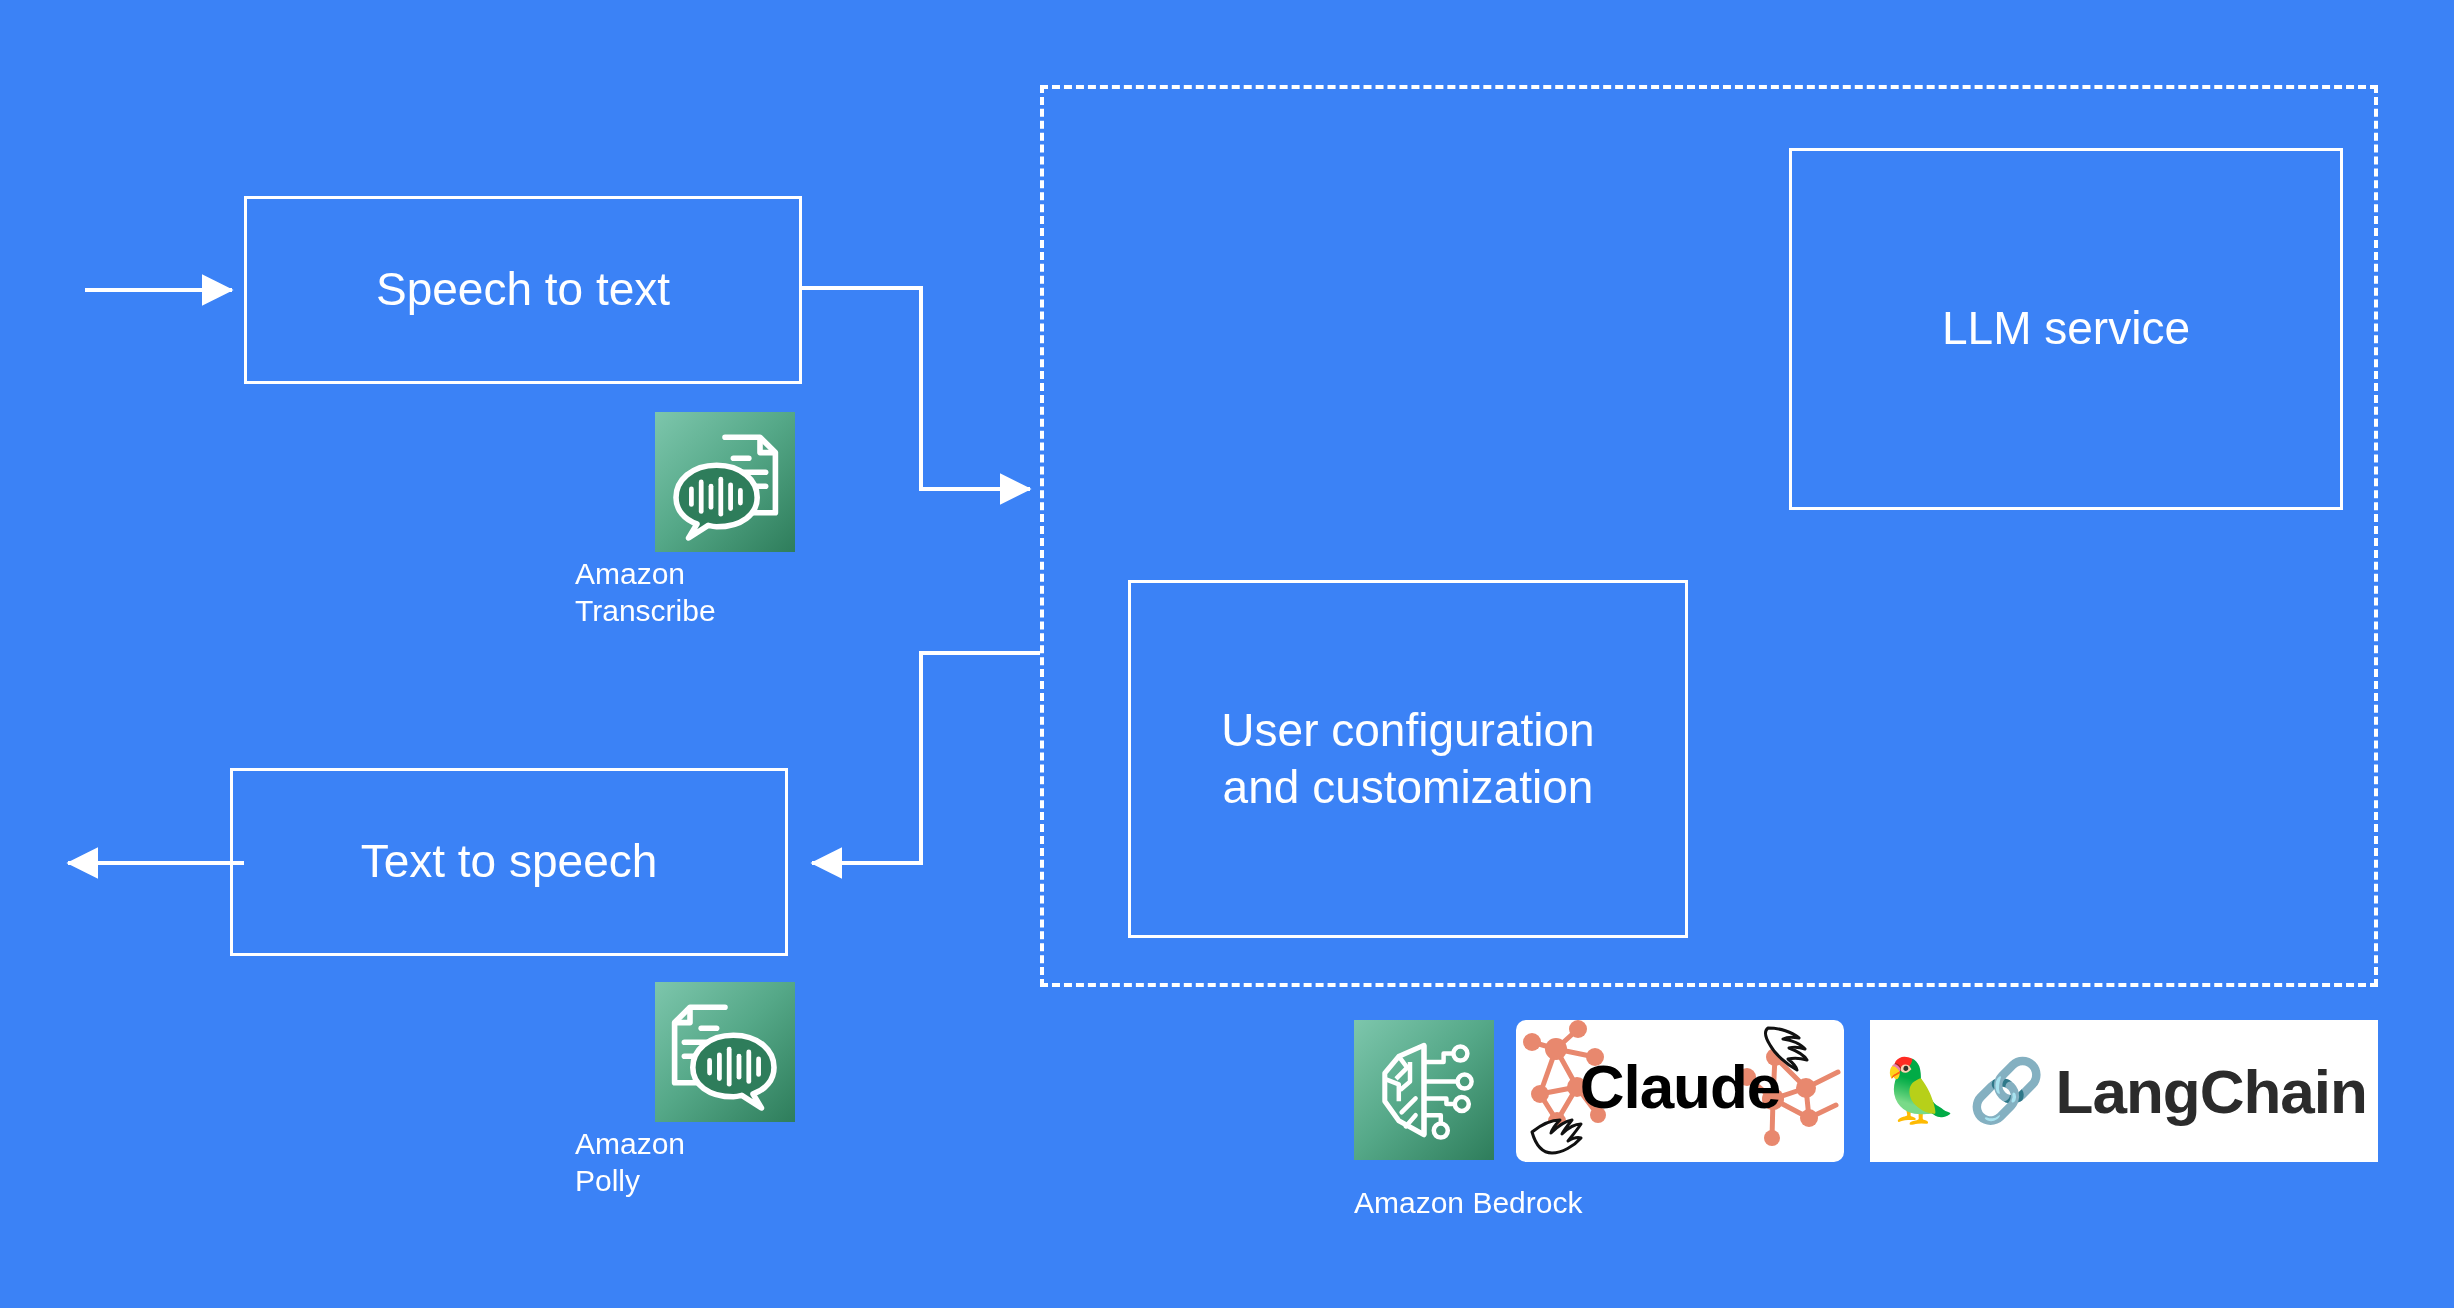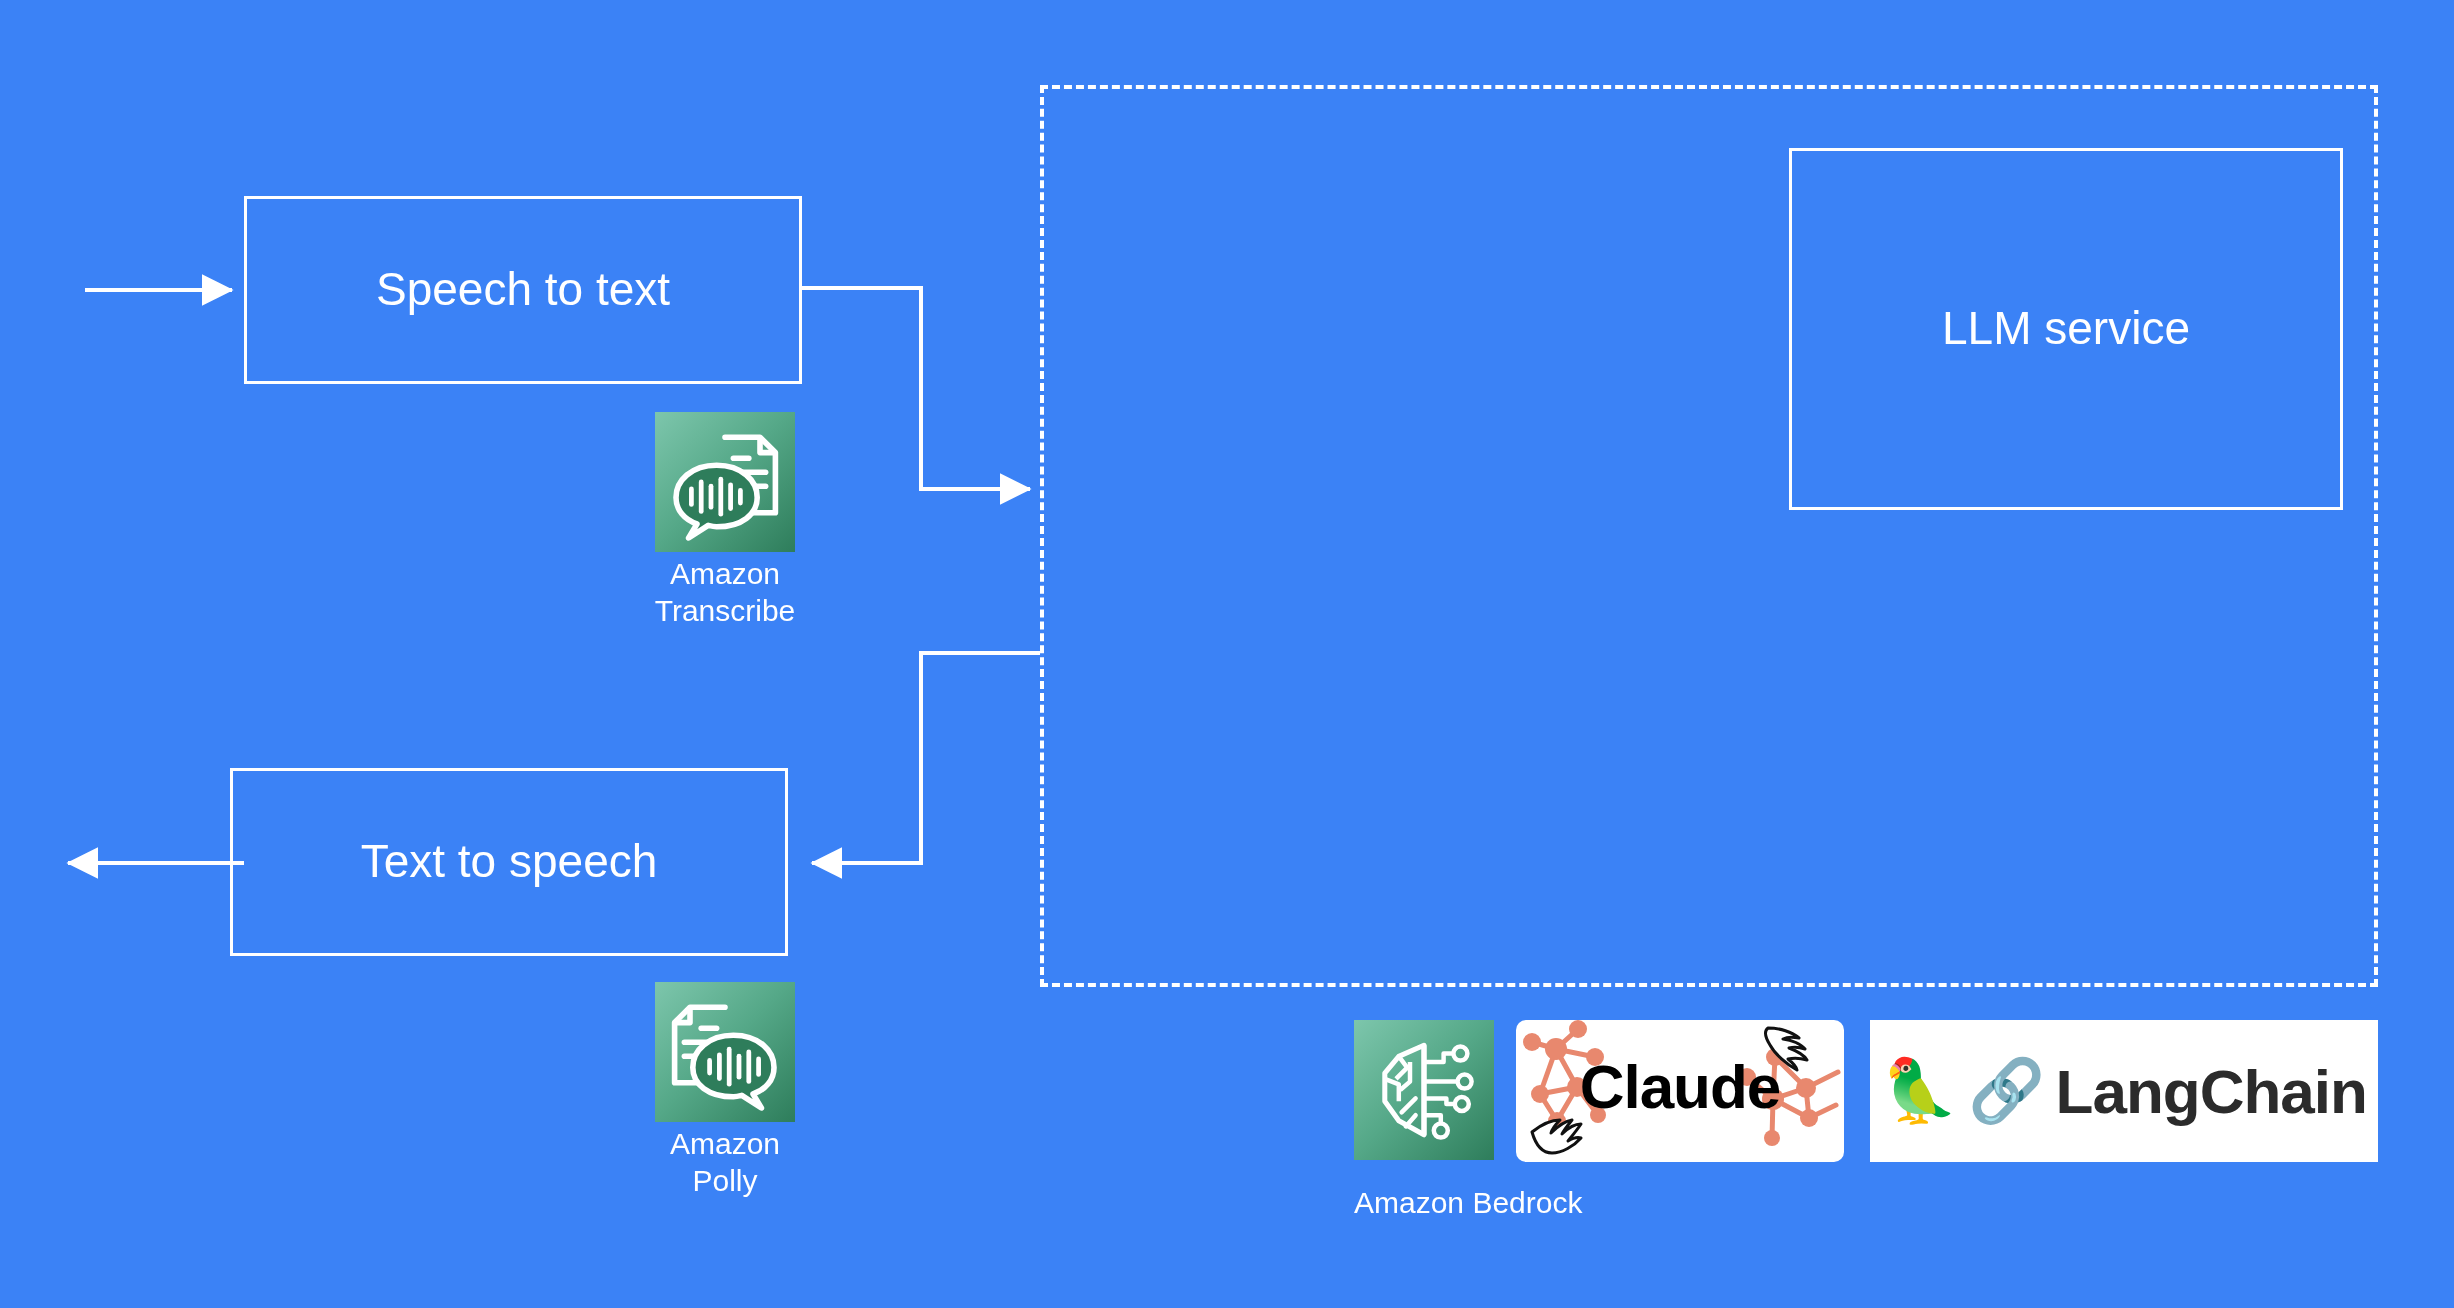--- a/index.html
+++ b/index.html
@@ -38,21 +38,20 @@
 
   
   .svc-tile {
     background: linear-gradient(135deg, #7DC6AC 0%, #55A888 48%, #2E7D5B 100%);
     display: block;
   }
   .svc-tile svg { display: block; width: 100%; height: 100%; }
 
   .svc-caption {
     color: #ffffff;
-    text-align: center;
     line-height: 1.22;
     white-space: pre-line;
     font-size: 30px;
   }
 
   
   .logo-card {
     background: #ffffff;
     display: flex;
     align-items: center;
@@ -114,20 +113,22 @@
 
   <div class="abs dashed-group" style="left:1040px; top:85px; width:1338px; height:902px;"></div>
 
   <div class="abs box" style="left:244px; top:196px; width:558px; height:188px; font-size:46px;">Speech to text</div>
 
   <div class="abs box" style="left:230px; top:768px; width:558px; height:188px; font-size:46px;">Text to speech</div>
 
 
   <div class="abs box" style="left:1742px; top:148px; width:554px; height:362px; font-size:46px;margin-left:47px;">LLM service</div>
 
+  <div class="abs box" style="left:1128px; top:580px; width:560px; height:358px; font-size:46px;">User configuration
+and customization</div>
 
   <div class="abs" style="left:655px; top:412px; width:140px; height:140px;">
     <div class="svc-tile" style="width:140px;height:140px;">
       <svg viewBox="0 0 100 100" xmlns="http://www.w3.org/2000/svg">
 
         <path d="M50,18 L75,18 L86,29 L86,72 L62,72" fill="none" stroke="#ffffff" stroke-width="4" stroke-linejoin="round" stroke-linecap="round"></path>
         <path d="M75,18 L75,29 L86,29" fill="none" stroke="#ffffff" stroke-width="4" stroke-linejoin="round"></path>
         <line x1="56" y1="33" x2="67" y2="33" stroke="#ffffff" stroke-width="4" stroke-linecap="round"></line>
         <line x1="56" y1="43" x2="79" y2="43" stroke="#ffffff" stroke-width="4" stroke-linecap="round"></line>
         <line x1="64" y1="53" x2="79" y2="53" stroke="#ffffff" stroke-width="4" stroke-linecap="round"></line>

